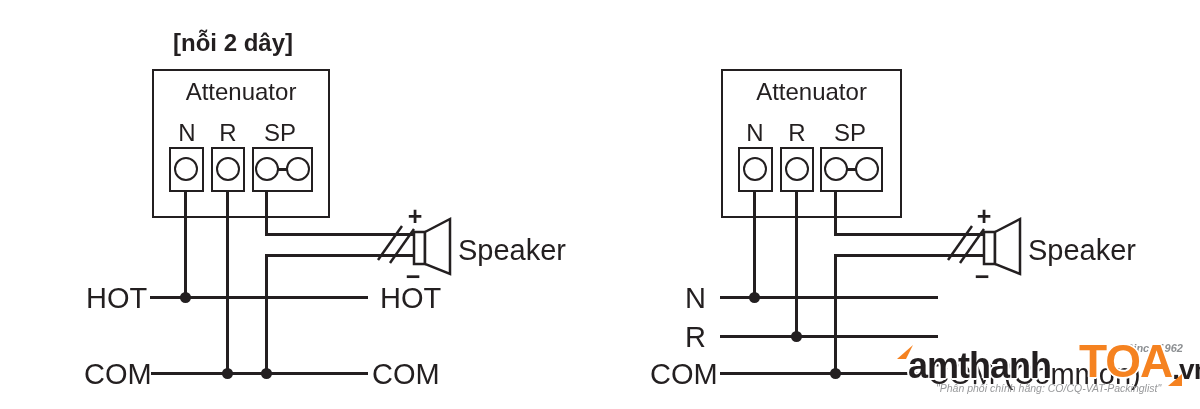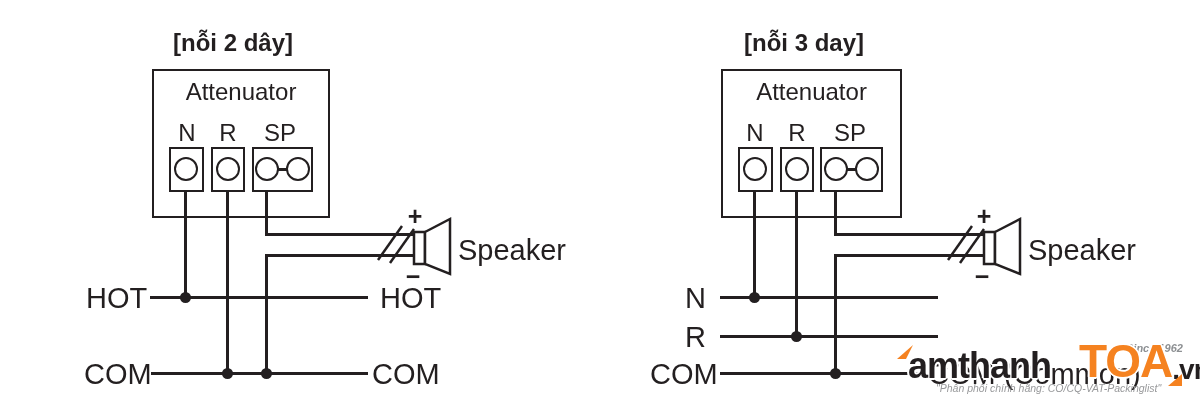--- a/index.html
+++ b/index.html
@@ -79,21 +79,20 @@
     <div class="plusminus" style="left:413px;top:276px;">−</div>
     <div class="lbl" style="left:458px;top:250px;">Speaker</div>
 
     <div class="lbl r" style="left:86px;top:298px;width:56px;">HOT</div>
     <div class="lbl r" style="left:84px;top:374px;width:58px;">COM</div>
     <div class="lbl" style="left:380px;top:298px;">HOT</div>
     <div class="lbl" style="left:372px;top:374px;">COM</div>
   </section>
 
   <section class="layer">
-    <div class="title" style="left:712px;top:30px;width:184px;">[nỗi 3 day]</div>
 
     <div class="obox" style="left:721px;top:69px;width:181px;height:149px;border-width:2px;"></div>
     <div class="tlbl" style="left:721px;top:80px;width:181px;">Attenuator</div>
 
     <div class="vline" style="left:753px;top:178px;height:121px;"></div>
     <div class="vline" style="left:795px;top:178px;height:159px;"></div>
     <div class="vline" style="left:834px;top:178px;height:57px;"></div>
     <div class="hline" style="left:834px;top:233px;width:150px;"></div>
     <div class="hline" style="left:834px;top:254px;width:150px;"></div>
     <div class="vline" style="left:834px;top:254px;height:121px;"></div>

